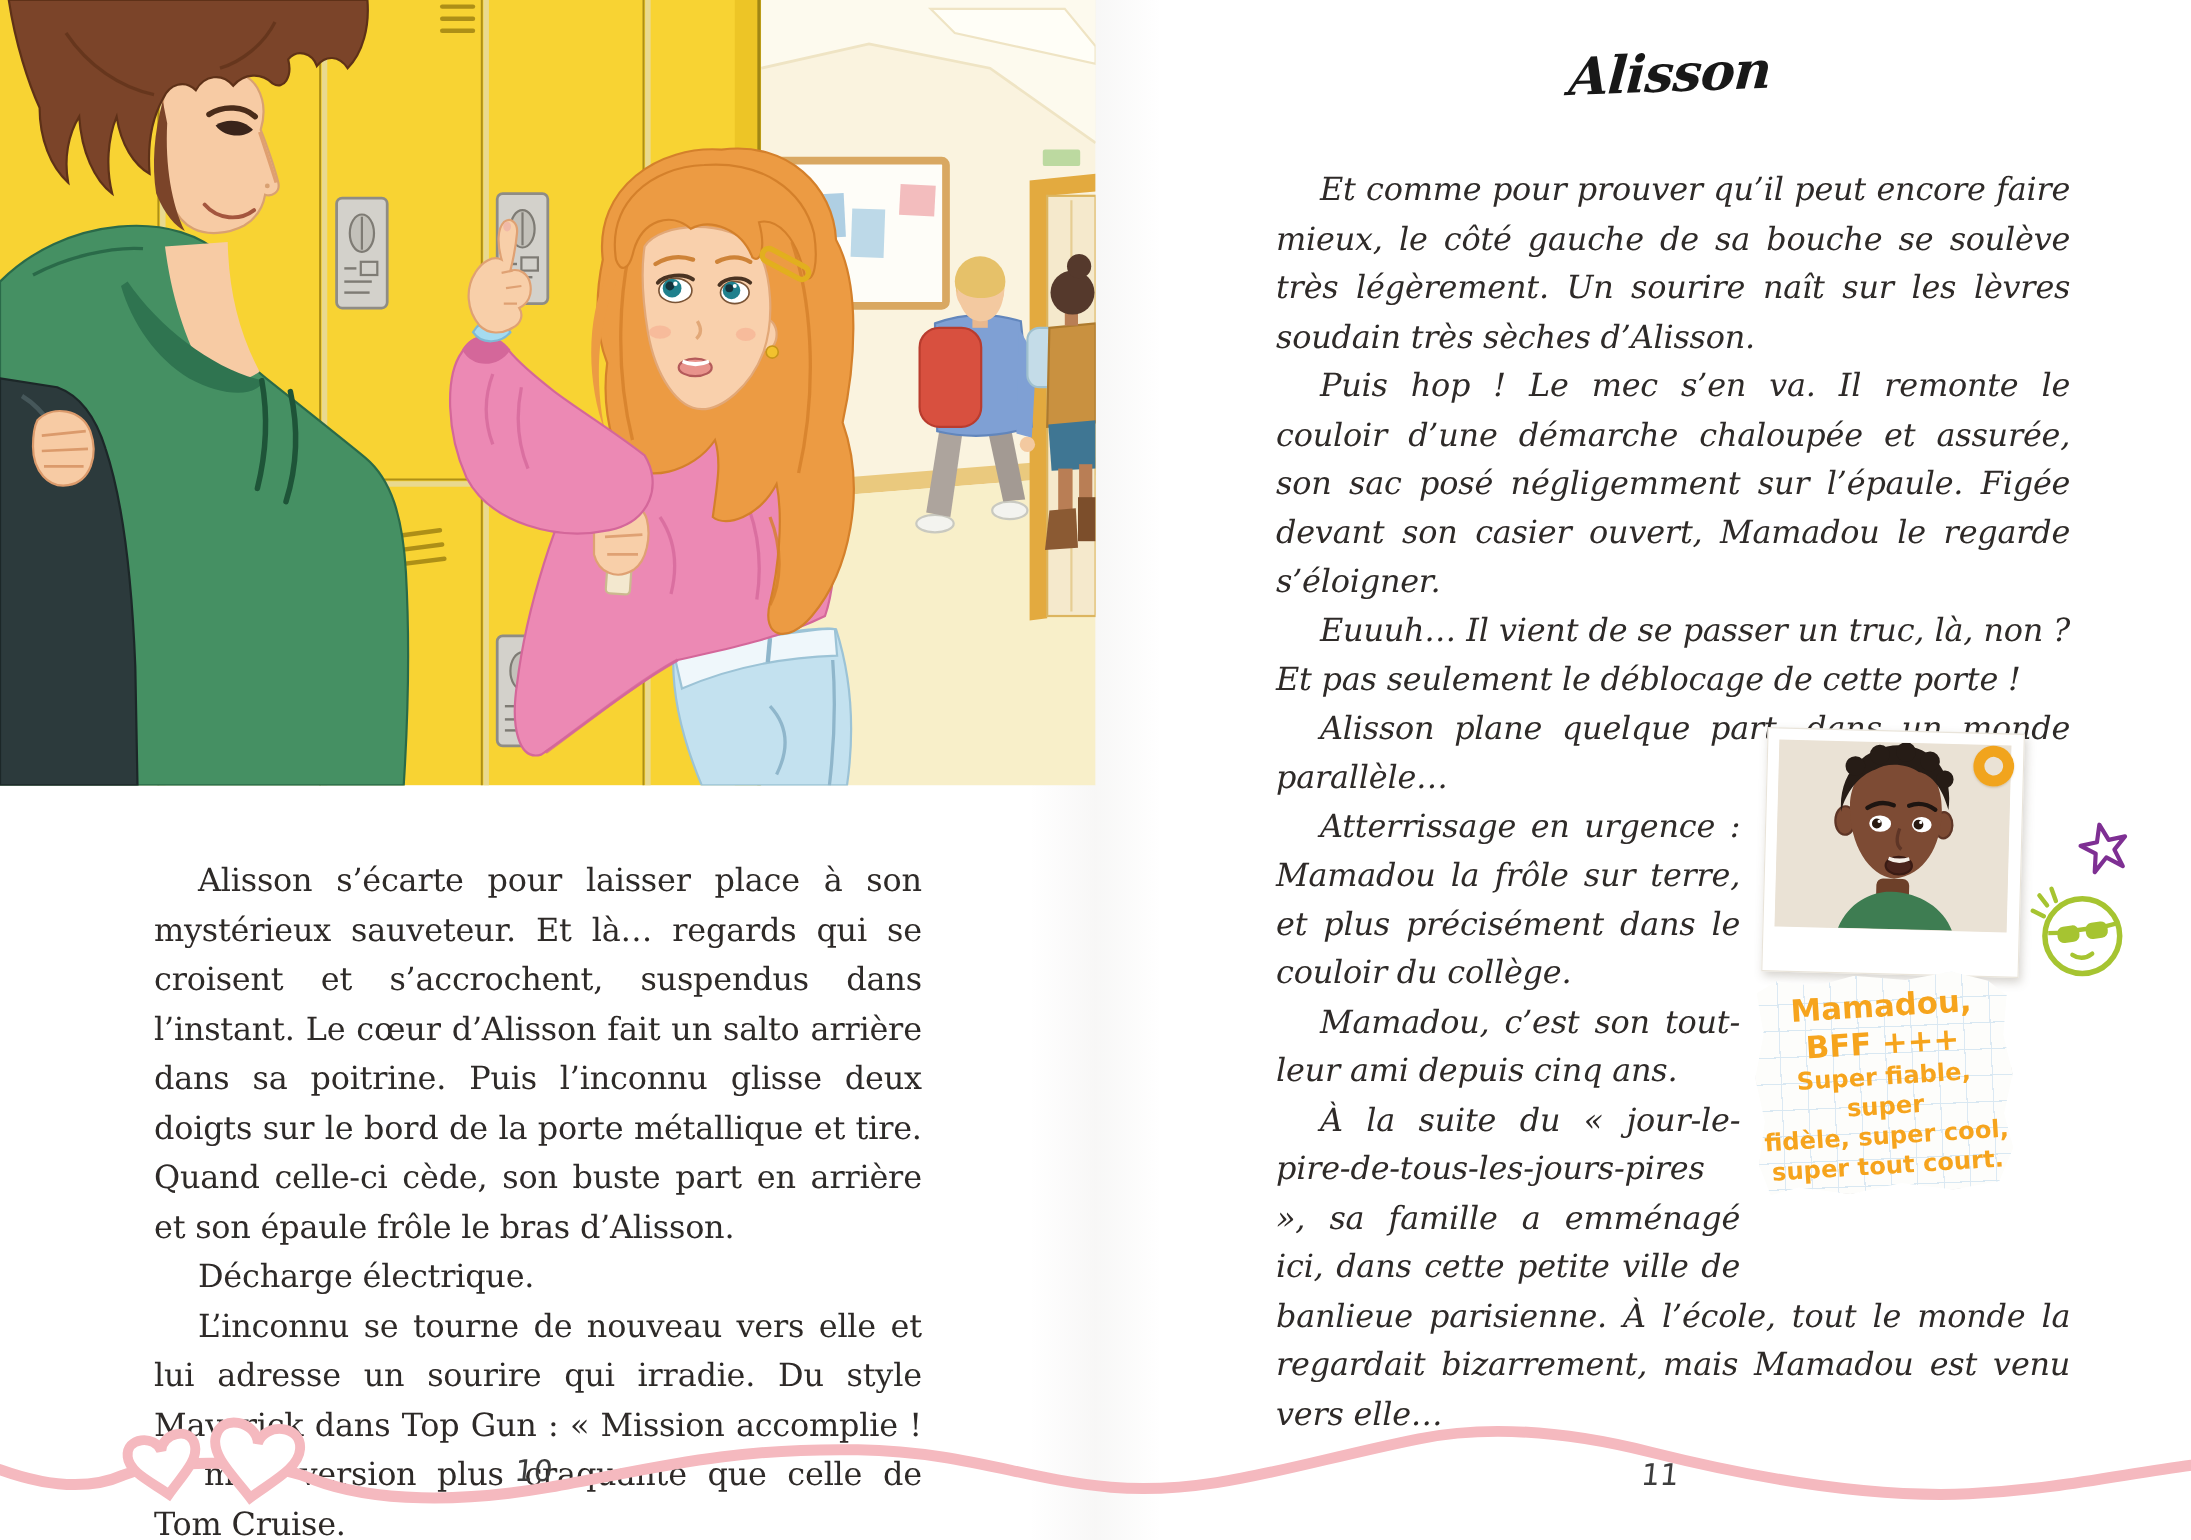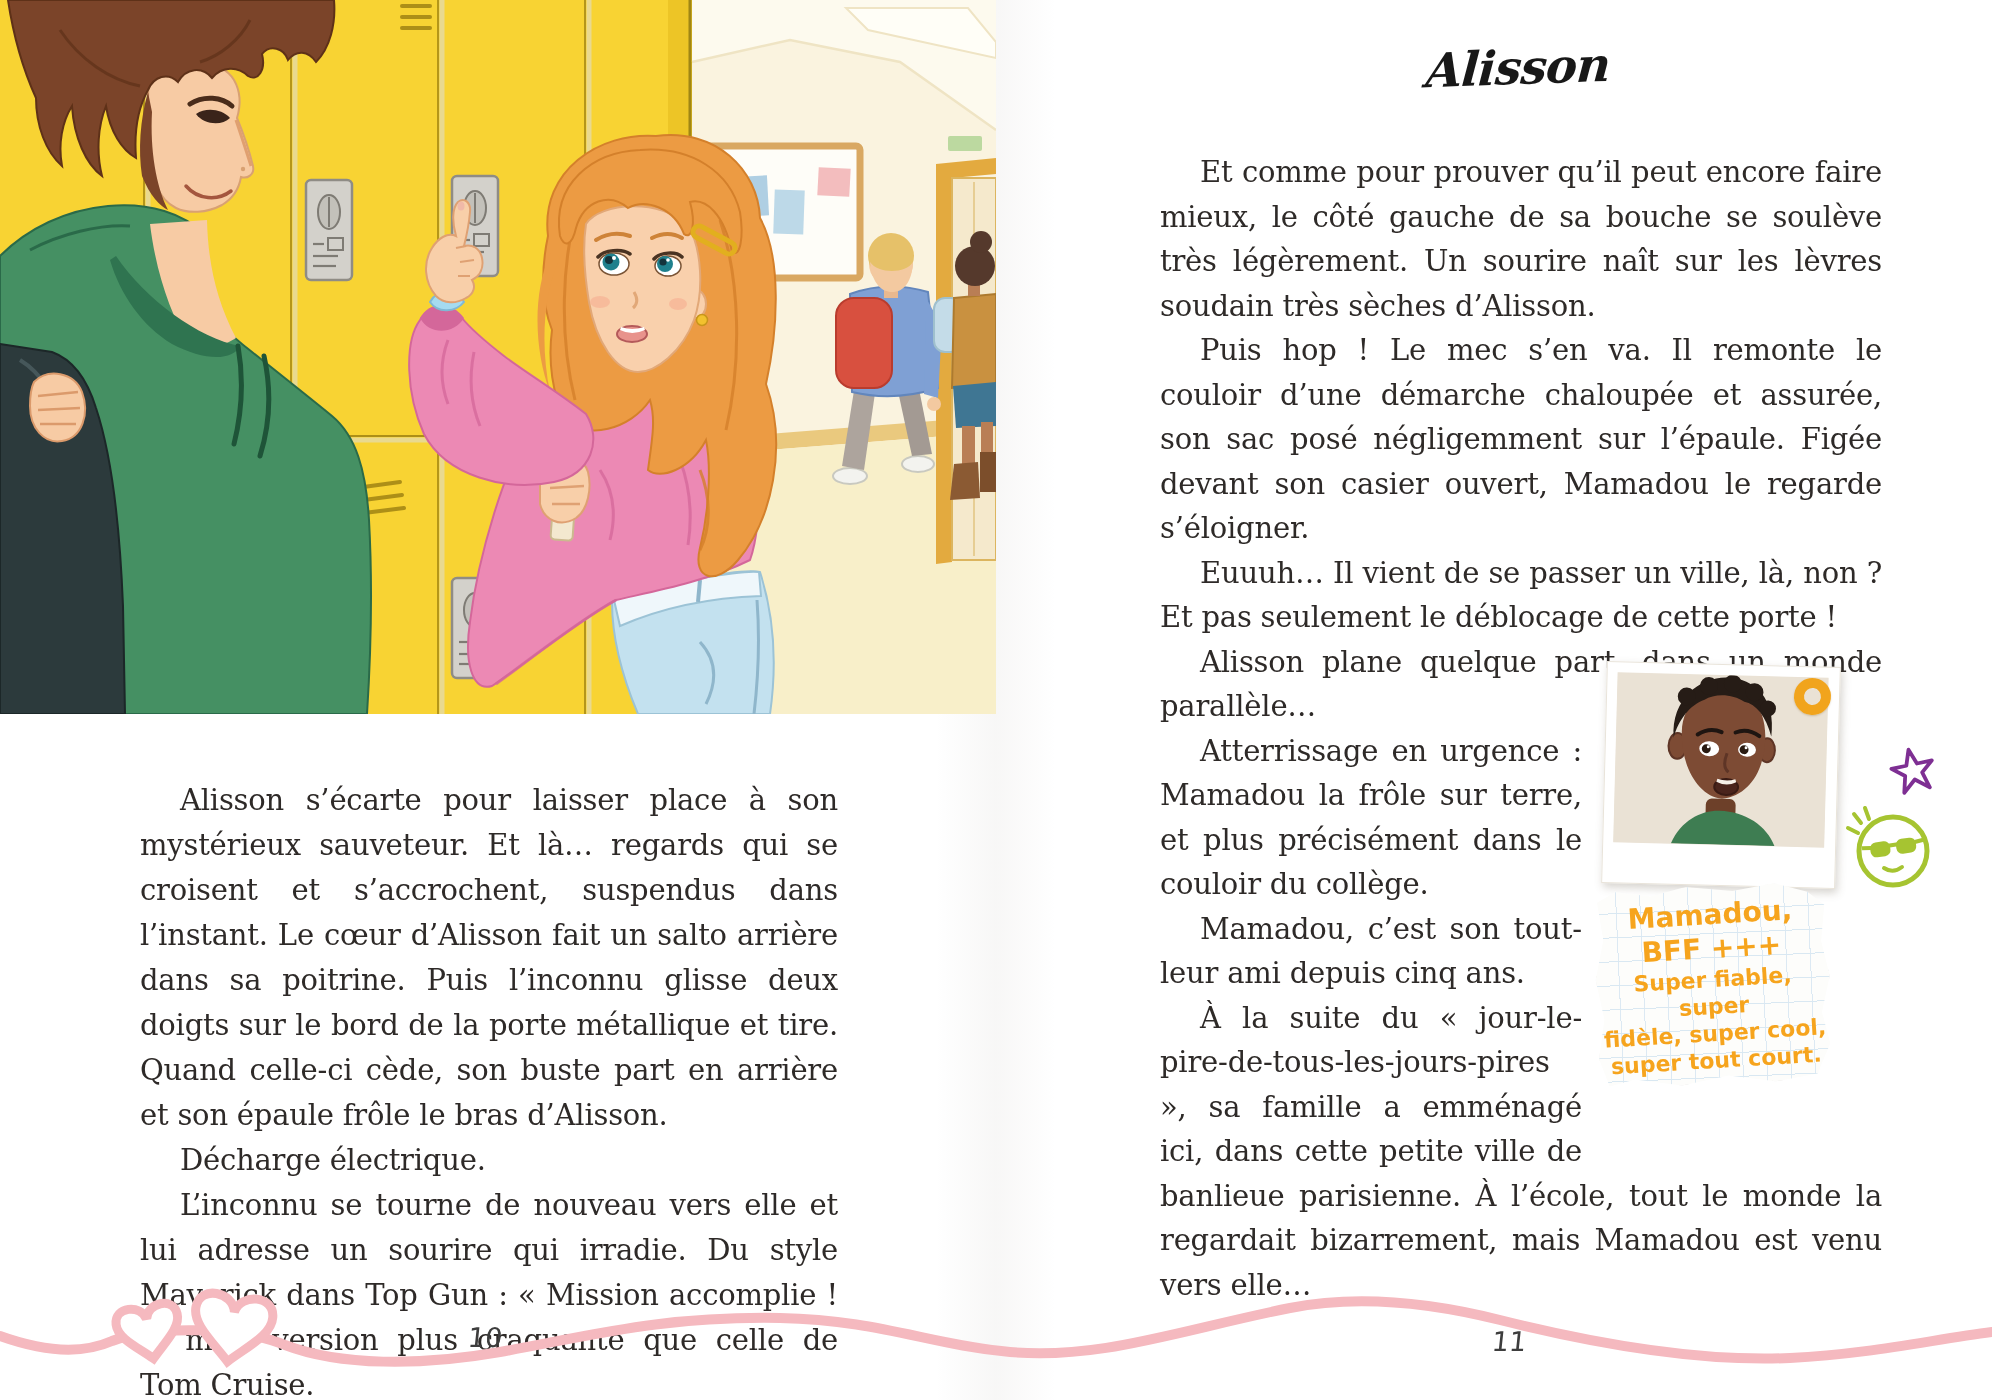--- a/index.html
+++ b/index.html
@@ -18,21 +18,21 @@
   .left-text p, .right-text p{margin:0;text-indent:40px;}
   .it{}
   
   .chapter-title{
     position:absolute;left:1418px;top:40px;width:200px;text-align:center;
     font-size:47px;font-weight:bold;font-style:italic;color:#181818;
     transform:rotate(-2deg) skewX(-6deg);letter-spacing:-1px;
   }
   .right-text{
     position:absolute;left:1160px;top:150px;width:722px;
-    font-size:29px;line-height:44.5px;text-align:justify;letter-spacing:-0.2px;
+    font-size:29px;line-height:44.5px;text-align:justify;letter-spacing:-0.2px;font-style:italic;
   }
   .wrap-spacer{float:right;width:300px;height:402px;}
   
   .fig{position:absolute;left:1596px;top:658px;width:396px;height:540px;}
   .polaroid{
     position:absolute;left:8px;top:6px;width:232px;height:220px;background:#ffffff;
     border:1px solid #e9e4da;box-shadow:2px 4px 9px rgba(90,80,60,0.25);
     transform:rotate(1.5deg);
   }
   .photo{position:absolute;left:10px;top:10px;width:211px;height:170px;background:#eae2d5;overflow:hidden;}
@@ -243,21 +243,21 @@
   <div class="pageno left">10</div>
 </div>
 
 <div>
 
   <div class="chapter-title">Alisson</div>
 
   <div class="right-text">
     <p>Et comme pour prouver qu’il peut encore faire mieux, le côté gauche de sa bouche se soulève très légèrement. Un sourire naît sur les lèvres soudain très sèches d’Alisson.</p>
     <p>Puis hop ! Le mec s’en va. Il remonte le couloir d’une démarche chaloupée et assurée, son sac posé négligemment sur l’épaule. Figée devant son casier ouvert, Mamadou le regarde s’éloigner.</p>
-    <p>Euuuh… Il vient de se passer un ville, là, non ? Et pas seulement le déblocage de cette porte !</p>
+    <p>Euuuh… Il vient de se passer un truc, là, non ? Et pas seulement le déblocage de cette porte !</p>
     <p>Alisson plane quelque part, dans un monde parallèle…</p>
     <p><span class="wrap-spacer"></span><span>Atterrissage en urgence : Mamadou la frôle sur terre, et plus précisément dans le couloir du collège.</span></p>
     <p>Mamadou, c’est son tout­leur ami depuis cinq ans.</p>
     <p>À la suite du « jour-le-pire-de-tous-les-jours-pires », sa famille a emménagé ici, dans cette petite ville de banlieue parisienne. À l’école, tout le monde la regardait bizarrement, mais Mamadou est venu vers elle…</p>
   </div>
 
   <div class="fig">
     <div class="polaroid">
       <div class="photo">
         <svg viewBox="0 0 212 170" width="211" height="170">

